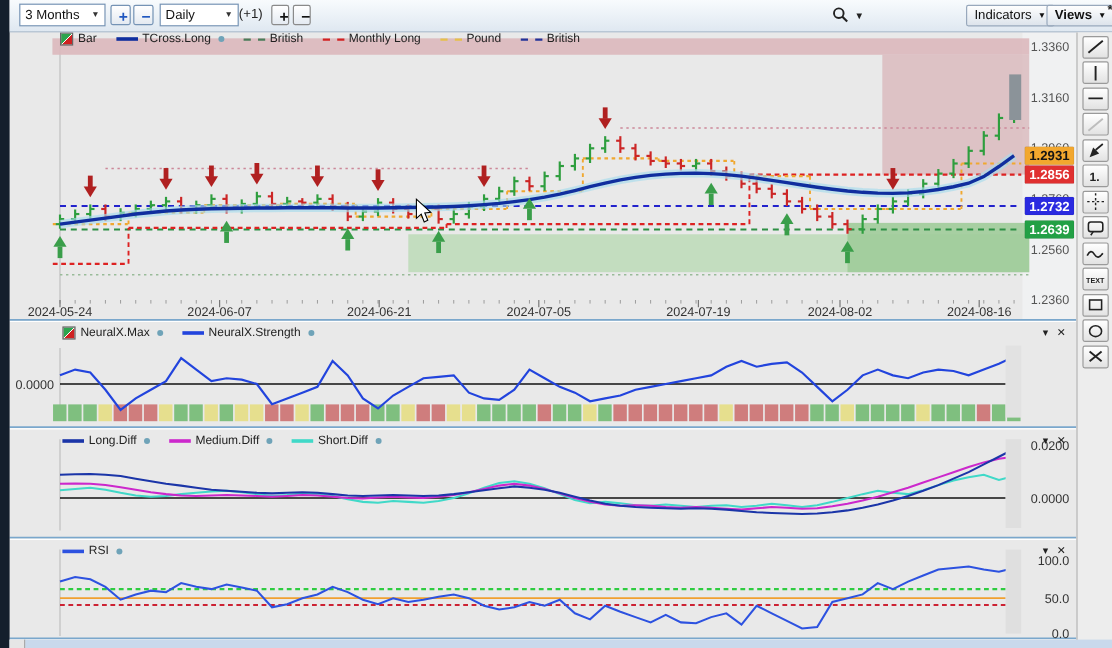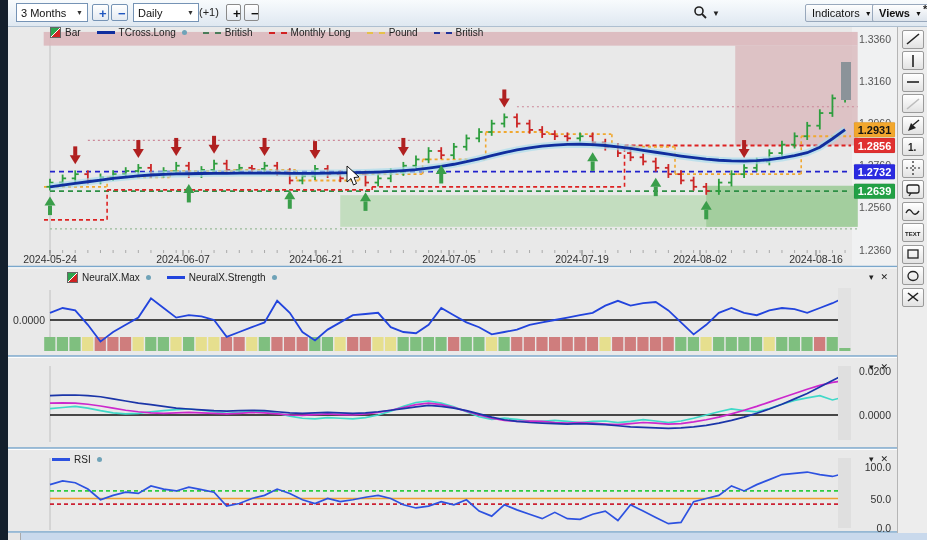--- a/index.html
+++ b/index.html
@@ -566,29 +566,46 @@
       </div>
       <div class="leg-item">
         <span class="sw-dash" style="border-top-color: rgb(230, 192, 74);"></span>
         <span>Pound</span>
       </div>
       <div class="leg-item">
         <span class="sw-dash" style="border-top-color: rgb(34, 51, 153);"></span>
         <span>British</span>
       </div>
     </div>
-  <div class="legend" style="left:52px;top:272px;margin-left:15px;" id="legend-neural">
+  <div class="legend" style="left:52px;top:272px;" id="legend-neural">
       <div class="leg-item">
         <span class="sw-bar"></span>
         <span>NeuralX.Max</span>
         <span class="info-dot"></span>
       </div>
       <div class="leg-item">
         <span class="sw-line" style="background: rgb(34, 68, 221);"></span>
         <span>NeuralX.Strength</span>
+        <span class="info-dot"></span>
+      </div>
+    </div>
+  <div class="legend" style="left:52px;top:362px;" id="legend-diff">
+      <div class="leg-item">
+        <span class="sw-line" style="background: rgb(27, 53, 168);"></span>
+        <span>Long.Diff</span>
+        <span class="info-dot"></span>
+      </div>
+      <div class="leg-item">
+        <span class="sw-line" style="background: rgb(204, 40, 204);"></span>
+        <span>Medium.Diff</span>
+        <span class="info-dot"></span>
+      </div>
+      <div class="leg-item">
+        <span class="sw-line" style="background: rgb(64, 217, 200);"></span>
+        <span>Short.Diff</span>
         <span class="info-dot"></span>
       </div>
     </div>
   <div class="legend" style="left:52px;top:454px;" id="legend-rsi">
       <div class="leg-item">
         <span class="sw-line" style="background: rgb(45, 82, 224);"></span>
         <span>RSI</span>
         <span class="info-dot"></span>
       </div>
     </div>

